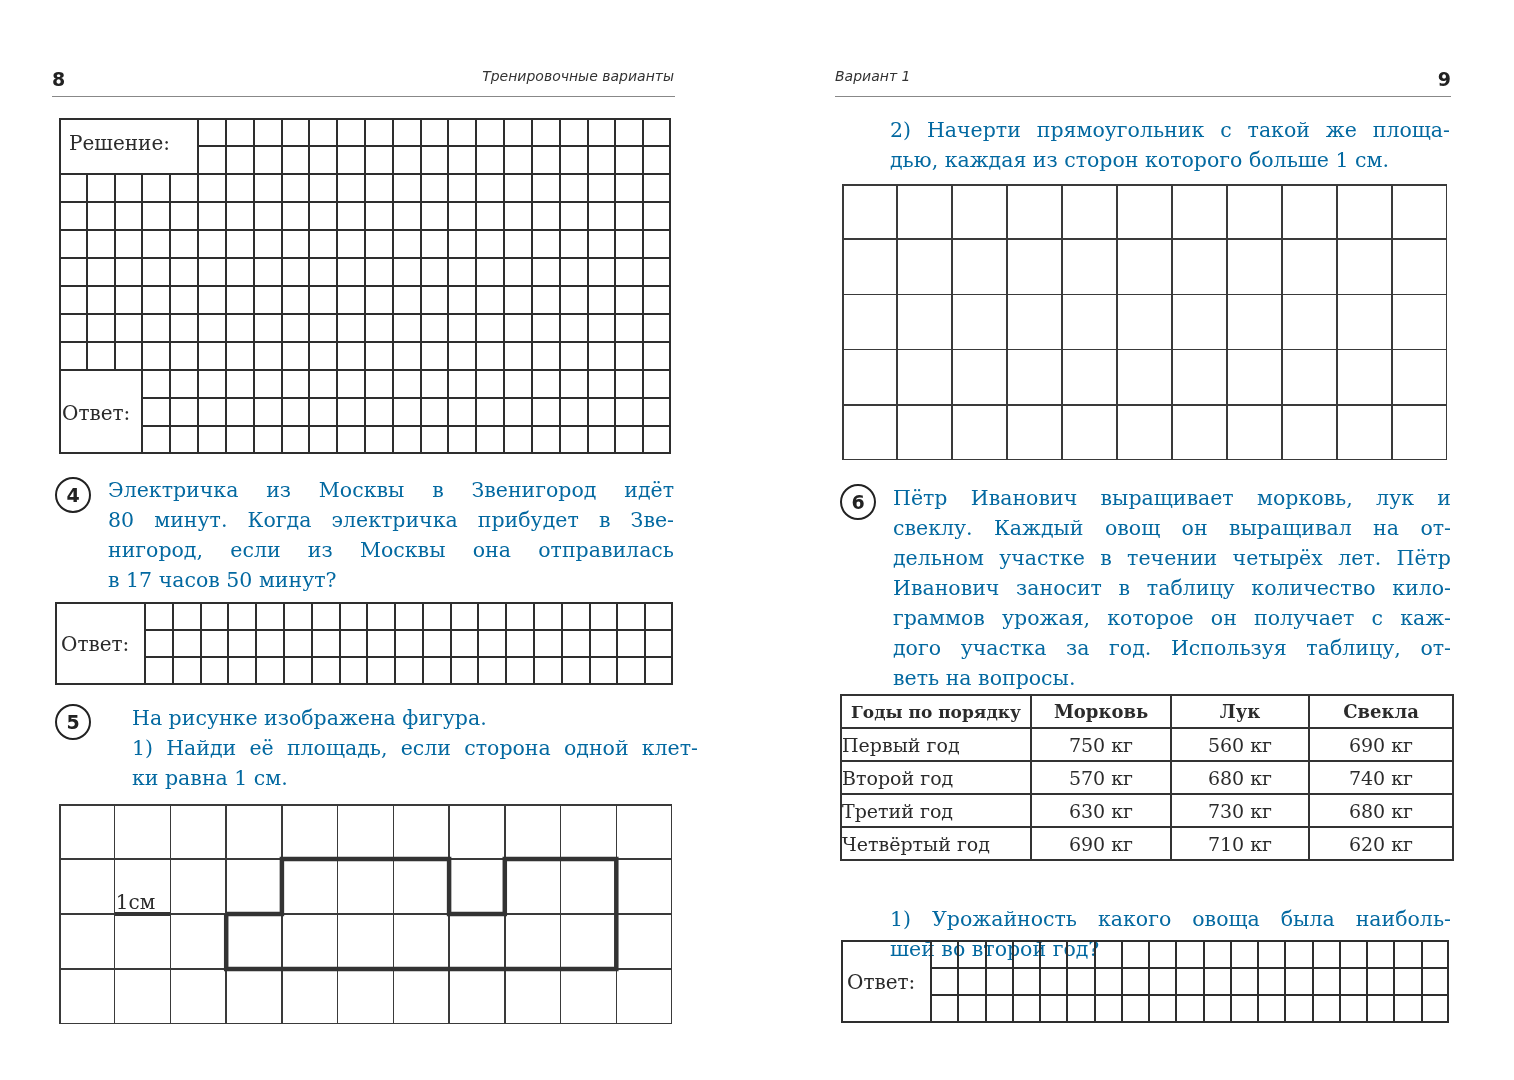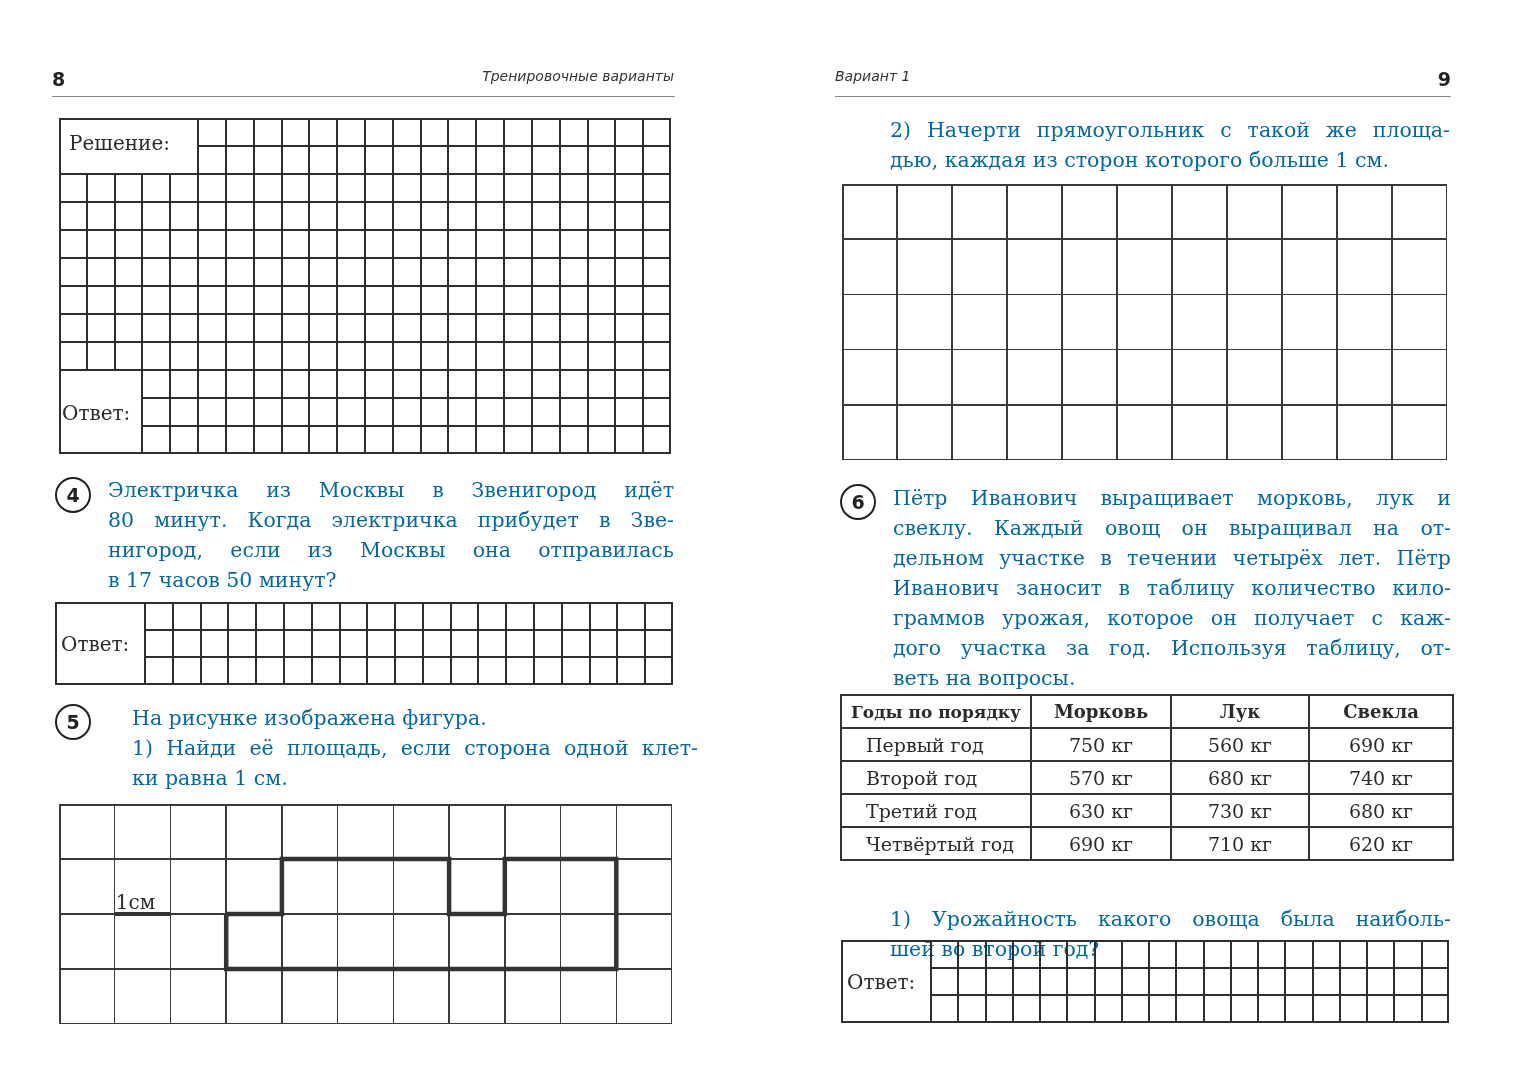--- a/index.html
+++ b/index.html
@@ -24,21 +24,21 @@
   svg line, svg rect { shape-rendering: crispEdges; }
   .grid-label { font-family: "DejaVu Serif", serif; font-size: 20px; fill: #2b2b2b; }
   table.harvest {
     position: absolute; border-collapse: collapse; font-family: "DejaVu Serif", serif;
     color: #2b2b2b; table-layout: fixed;
   }
   table.harvest td, table.harvest th {
     border: 2px solid #333; padding: 0; height: 31px; font-size: 19px;
   }
   table.harvest th { font-weight: bold; text-align: center; font-size: 18px; }
-  table.harvest td.rowlabel { text-align: left; padding-left: 24px; }
+  table.harvest td.rowlabel { text-align: left; padding-left: 0; }
   table.harvest td.val { text-align: center; }
 </style>
 </head>
 <body>
 
 <div>
   <div class="abs page-num" style="left:52px; top:68px;">8</div>
   <div class="abs running-title" style="left:430px; width:244px; top:68px; text-align:right;">Тренировочные варианты</div>
   <div class="abs rule" style="left:52px; width:623px; top:96px;"></div>
 

